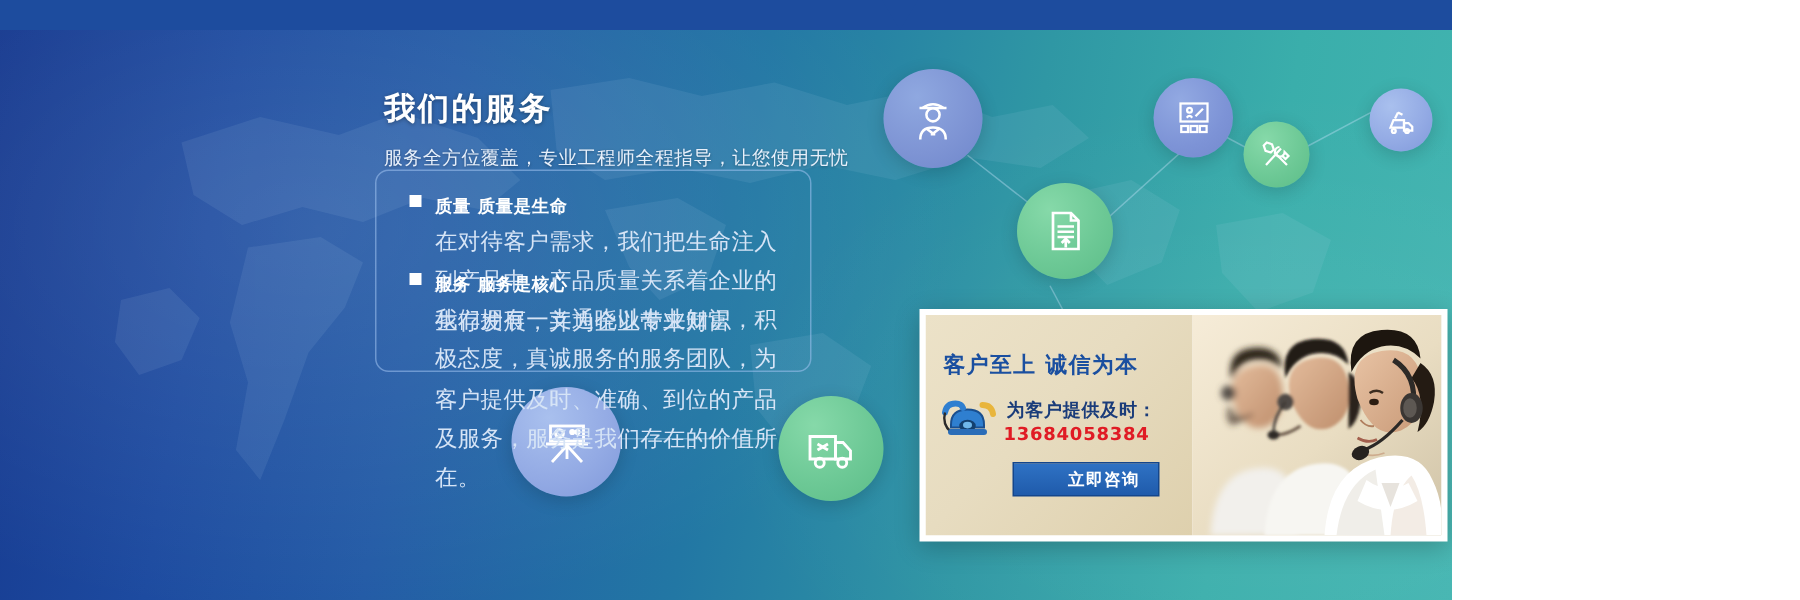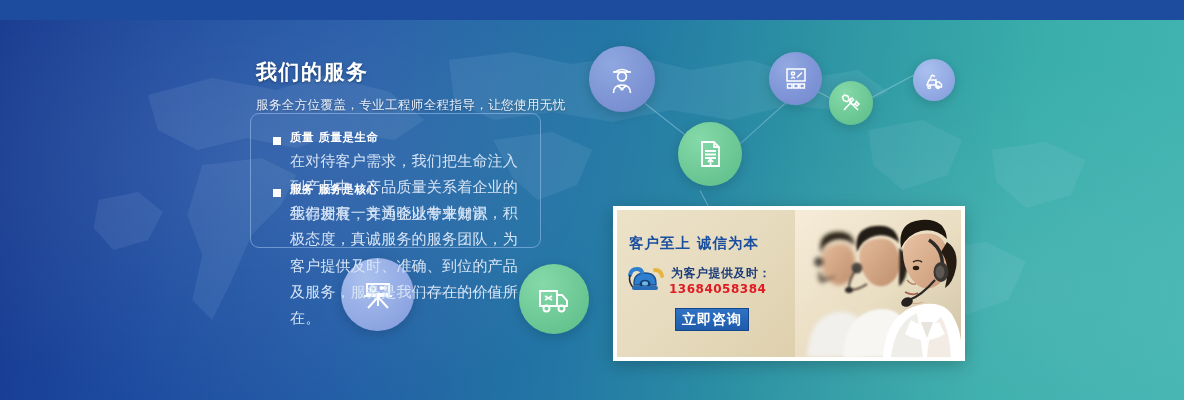--- a/index.html
+++ b/index.html
@@ -1,21 +1,21 @@
 <!DOCTYPE html>
 <html><head>
 <meta charset="utf-8">
 <style>
   html,body{margin:0;padding:0;}
   body{
     width:1200px;height:400px;overflow:hidden;
     font-family:"DejaVu Sans","Liberation Sans",sans-serif;
   }
   #stage{
-    position:relative;width:1184px;height:400px;overflow:hidden;
+    position:relative;width:968px;height:400px;overflow:hidden;
     background:linear-gradient(100deg,#16398f 0%,#1d4ba0 16%,#235ba6 30%,#2277a4 50%,#2f97a4 68%,#3aaeab 84%,#43b5b1 100%);
   }
   
   .map{position:absolute;inset:0;opacity:.17;pointer-events:none;}
   .map svg{width:100%;height:100%;display:block;}
   
   .sheen{
     position:absolute;inset:0;pointer-events:none;
     background:radial-gradient(700px 420px at 22% 38%,rgba(255,255,255,.10),rgba(255,255,255,0) 62%),
                radial-gradient(620px 380px at 88% 72%,rgba(255,255,255,.07),rgba(255,255,255,0) 60%);
@@ -36,21 +36,21 @@
     text-shadow:0 1px 2px rgba(0,0,0,.3);white-space:nowrap;
   }
   .panel{
     position:absolute;left:250px;top:113px;width:291px;height:135px;
     border:1px solid rgba(160,195,240,.55);border-radius:9px;
     box-sizing:border-box;
   }
   .feat{position:absolute;left:22px;width:250px;}
   .feat.f0{top:16px;}
   .feat.f1{top:68px;}
-  .feat .hd{display:flex;align-items:flex-end;gap:9px;}
+  .feat .hd{display:flex;align-items:flex-start;gap:9px;}
   .bullet{width:8px;height:8px;background:#ffffff;flex:0 0 auto;}
   .feat .ttl{font-size:11.5px;font-weight:bold;color:#ffffff;letter-spacing:.5px;white-space:nowrap;}
   .feat .body{
     margin:3px 0 0 17px;font-size:15px;line-height:1.75;color:#d6e4f6;letter-spacing:.2px;
   }
 
   
   .nodes{position:absolute;inset:0;}
   .link{position:absolute;background:rgba(190,225,245,.42);height:1px;transform-origin:0 50%;}
   .node{
@@ -79,22 +79,22 @@
   .p-title{
     position:absolute;left:12px;top:24px;font-size:14.5px;font-weight:bold;color:#1a4fa0;
     letter-spacing:1px;white-space:nowrap;
   }
   .p-hot{position:absolute;left:54px;top:55px;font-size:12px;font-weight:bold;color:#1a3c7a;letter-spacing:.5px;white-space:nowrap;}
   .p-num{position:absolute;left:52px;top:72px;font-size:12px;font-weight:bold;color:#e01b24;letter-spacing:.5px;white-space:nowrap;}
   .p-phone{position:absolute;left:8px;top:52px;}
   .p-btn{
     position:absolute;left:58px;top:98px;width:72px;height:21px;
     background:linear-gradient(#2f72c4,#1f5bab);border:1px solid #14468c;
-    color:#fff;font-size:14px;font-weight:bold;letter-spacing:1px;
-    display:flex;align-items:center;justify-content:center;cursor:pointer;
+    color:#fff;font-size:11px;font-weight:bold;letter-spacing:1px;
+    display:flex;align-items:center;justify-content:center;cursor:pointer;padding-left:24px;
   }
 
   
   .photo{position:absolute;inset:0;}
   .photo svg{display:block;width:100%;height:100%;}
 </style>
 </head>
 <body>
 
 <div id="stage">

